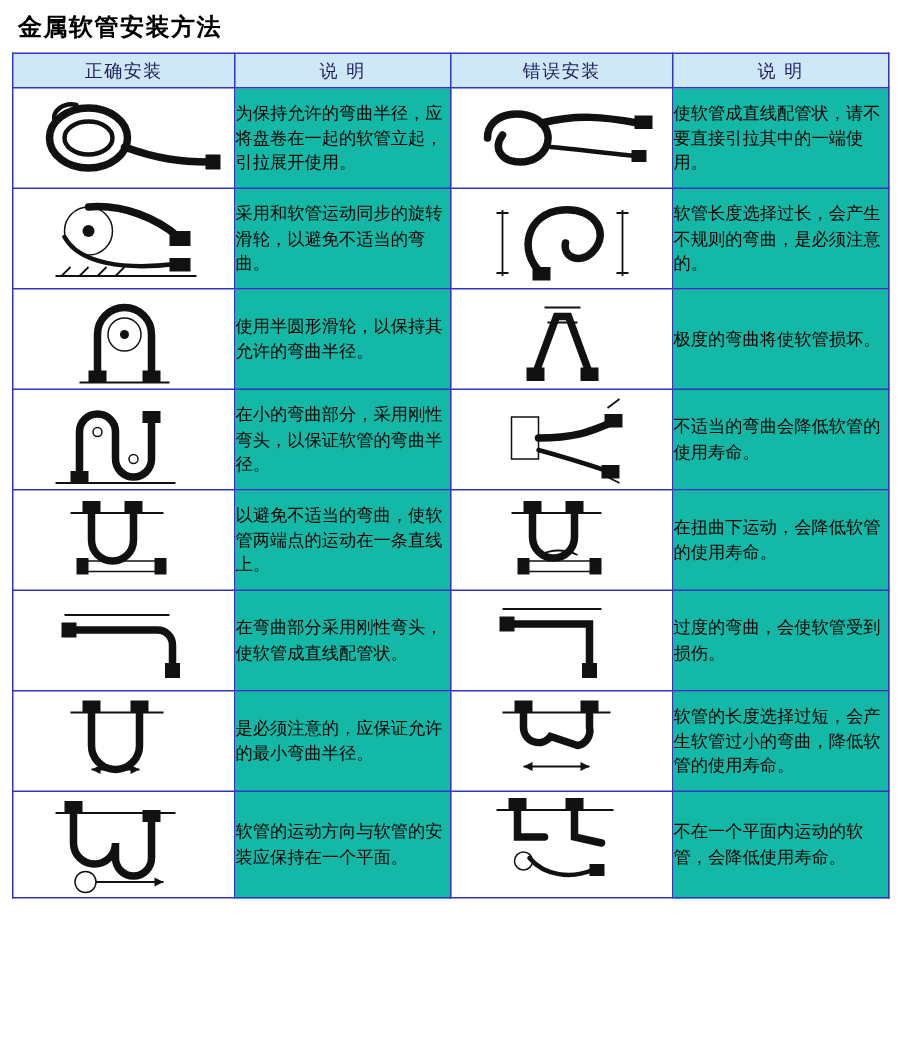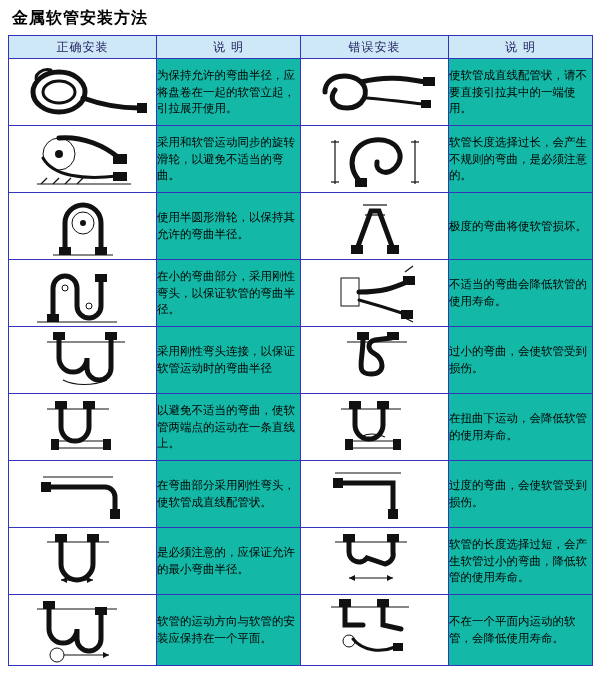--- a/index.html
+++ b/index.html
@@ -197,41 +197,20 @@
             <path d="M54 38 C76 44 88 48 100 52" class="hose-thin"></path>
             <rect x="98" y="14" width="12" height="9" class="fillblk"></rect>
             <rect x="96" y="48" width="12" height="9" class="fillblk"></rect>
             <line x1="100" y1="10" x2="108" y2="4" class="line"></line>
             <line x1="100" y1="56" x2="108" y2="60" class="line"></line>
           </svg>
         </td>
         <td class="desc">不适当的弯曲会降低软管的使用寿命。</td>
       </tr>
 
-      <tr>
-        <td class="img">
-          <svg class="svgwrap" width="140" height="64" viewBox="0 0 140 64">
-            <path d="M46 8 L46 30 A14 14 0 0 0 74 30 L74 40 A12 12 0 0 0 98 40 L98 10" class="hose" stroke-width="5"></path>
-            <rect x="40" y="4" width="12" height="8" class="fillblk"></rect>
-            <rect x="92" y="4" width="12" height="8" class="fillblk"></rect>
-            <path d="M50 52 C62 58 80 58 94 52" class="line"></path>
-            <line x1="34" y1="14" x2="112" y2="14" class="line"></line>
-          </svg>
-        </td>
-        <td class="desc">采用刚性弯头连接，以保证软管运动时的弯曲半径</td>
-        <td class="img">
-          <svg class="svgwrap" width="140" height="64" viewBox="0 0 140 64">
-            <path d="M58 10 C58 34 50 46 66 46 C82 46 78 30 70 26 C62 22 62 14 70 12 L86 10" class="hose" stroke-width="5"></path>
-            <rect x="52" y="4" width="12" height="8" class="fillblk"></rect>
-            <rect x="82" y="4" width="12" height="8" class="fillblk"></rect>
-            <line x1="42" y1="14" x2="102" y2="14" class="line"></line>
-          </svg>
-        </td>
-        <td class="desc">过小的弯曲，会使软管受到损伤。</td>
-      </tr>
 
       <tr>
         <td class="img">
           <svg class="svgwrap" width="140" height="60" viewBox="0 0 140 60">
             <path d="M48 8 L48 30 A14 14 0 0 0 76 30 L76 8" class="hose" stroke-width="5"></path>
             <rect x="42" y="4" width="12" height="8" class="fillblk"></rect>
             <rect x="70" y="4" width="12" height="8" class="fillblk"></rect>
             <line x1="34" y1="12" x2="96" y2="12" class="line"></line>
             <rect x="44" y="44" width="48" height="7" class="lt"></rect>
             <rect x="38" y="42" width="8" height="11" class="fillblk"></rect>

